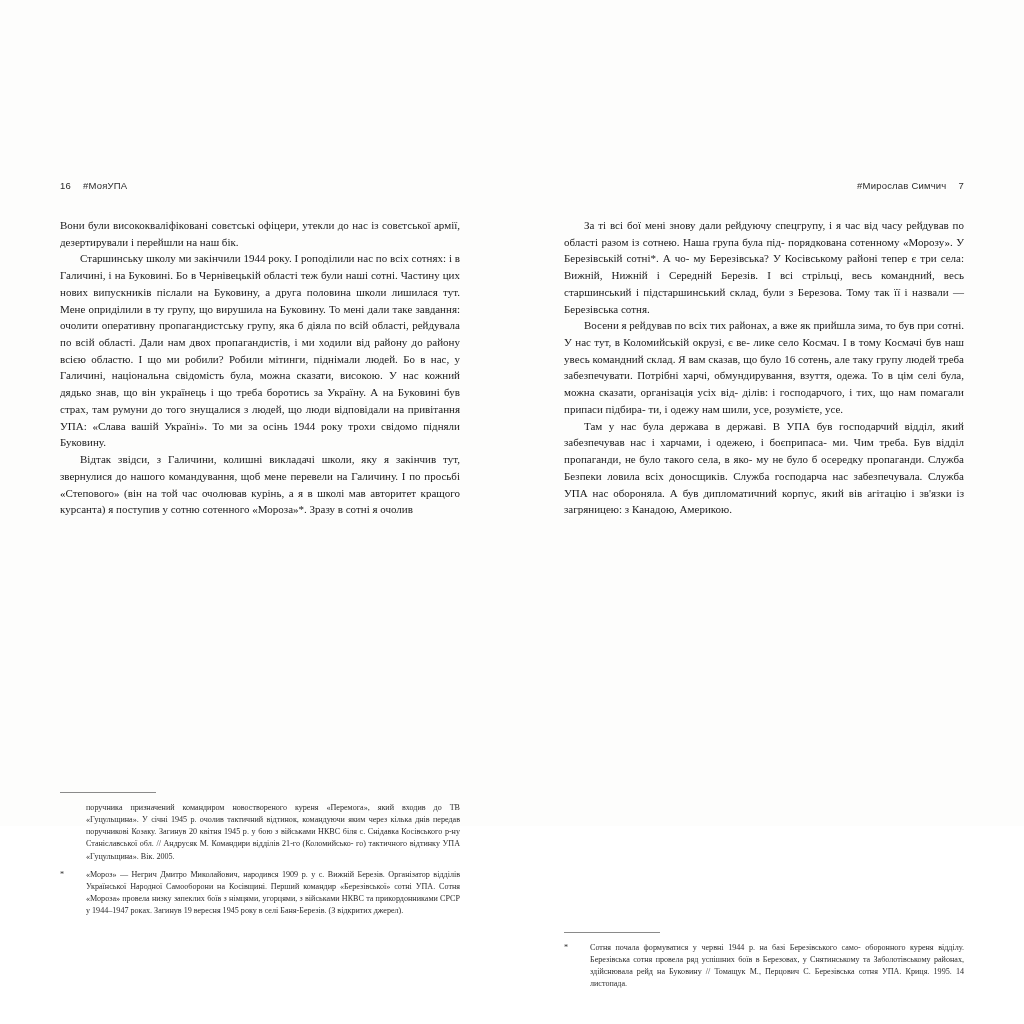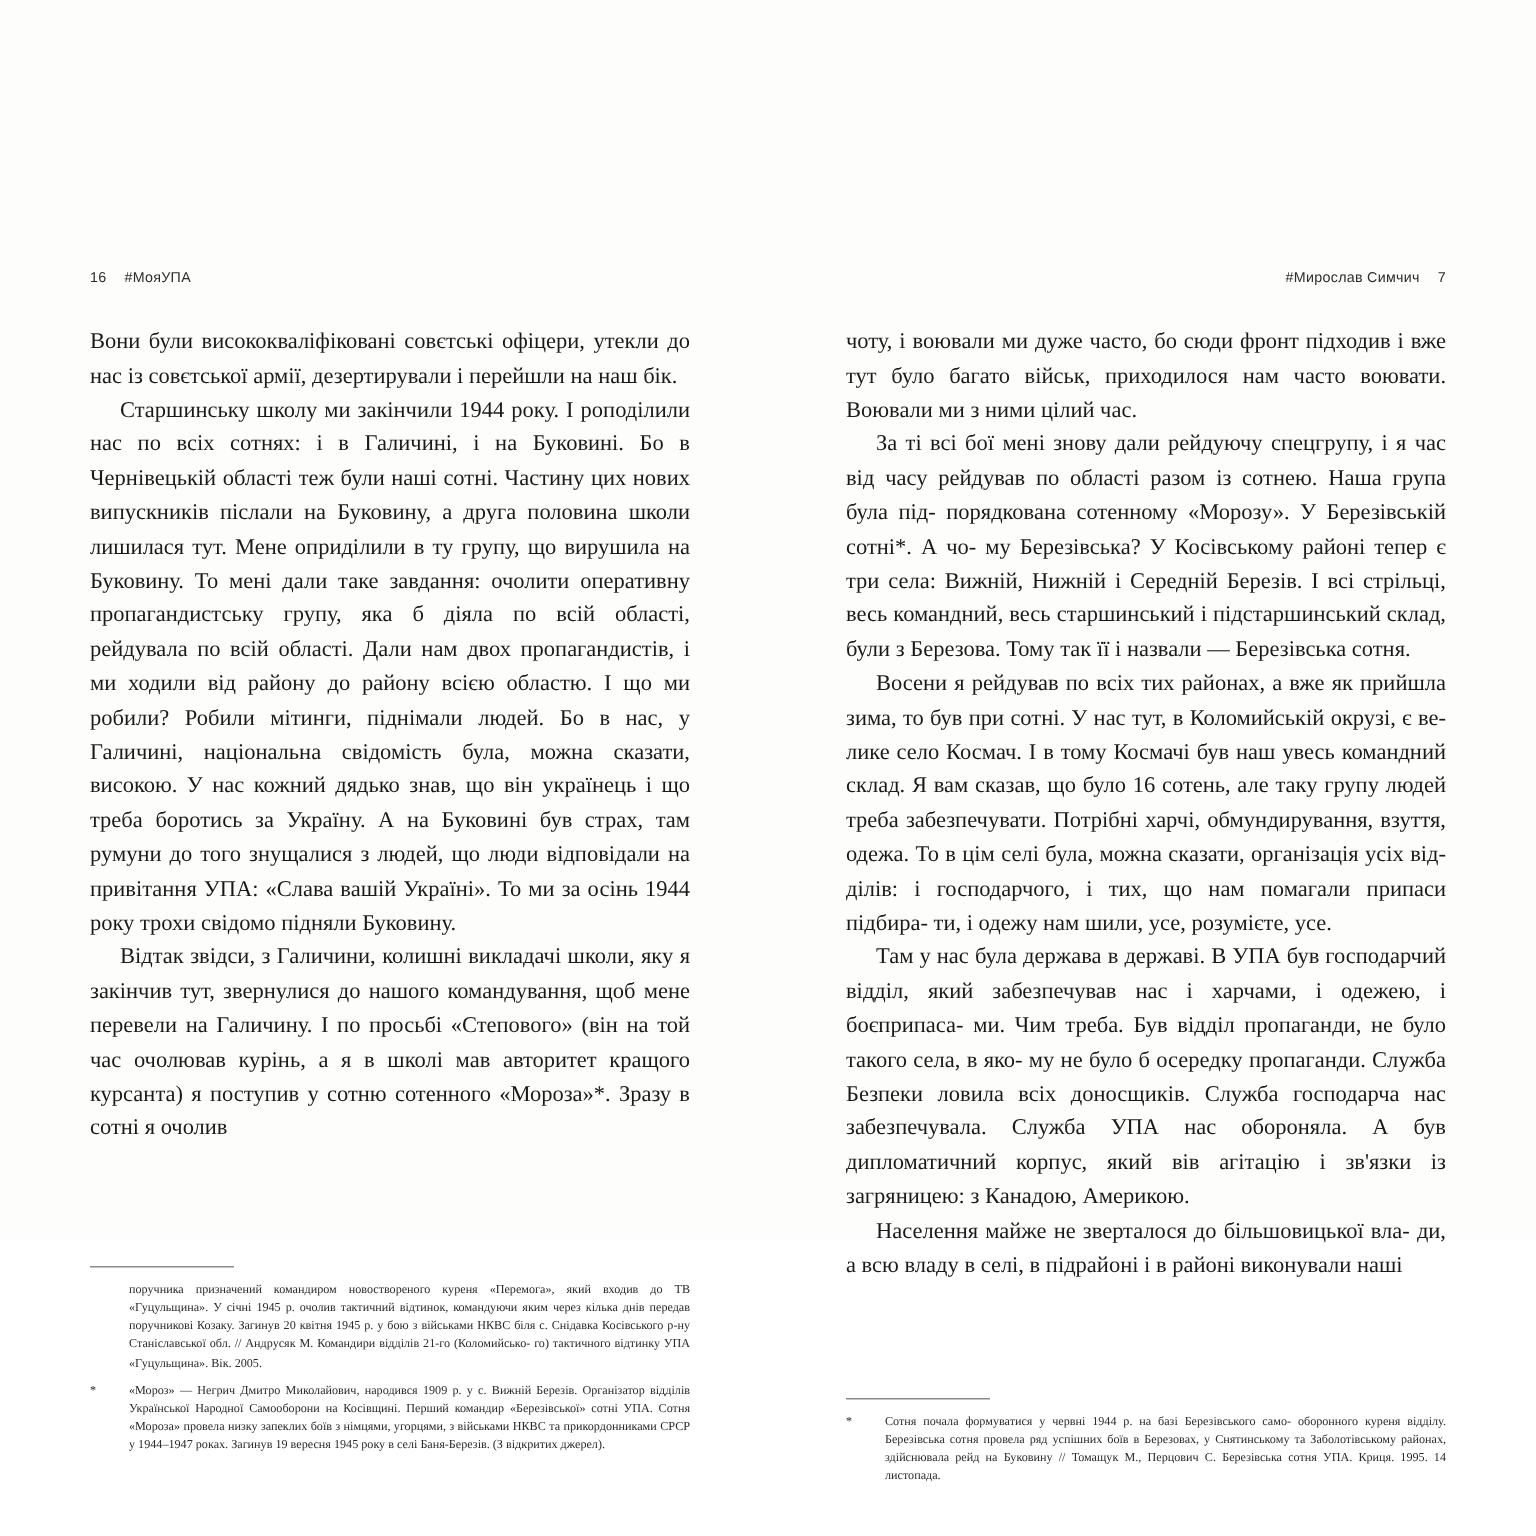--- a/index.html
+++ b/index.html
@@ -50,21 +50,21 @@
   .runhead-left .folio { margin-right: 12px; }
   .runhead-right .folio { margin-left: 12px; }
   .runhead-title {
     font-family: Liberation Sans, sans-serif;
     font-size: 9.5px;
     color: #2b2b2b;
   }
 
   .body-text p {
     margin: 0;
-    font-size: 15px;
+    font-size: 11px;
     line-height: 1.52;
     text-align: justify;
     text-indent: 20px;
     hyphens: auto;
     -webkit-hyphens: auto;
     color: #19191a;
   }
   .body-text p.noindent { text-indent: 0; }
 
   .footnotes {
@@ -91,21 +91,21 @@
     flex: 0 0 26px;
     font-size: 8.1px;
     line-height: 1.5;
     color: #2a2a2a;
   }
   .fn-text {
     flex: 1 1 auto;
     hyphens: auto;
     -webkit-hyphens: auto;
   }
-  .fn-left { top: 664px; }
+  .fn-left { top: 612px; }
   .fn-right { top: 752px; }
 </style>
 </head>
 <body>
 
 <div class="spread">
 
   <div class="page page-left">
     <div class="runhead runhead-left">
       <span class="folio">16</span>
@@ -131,25 +131,23 @@
     </div>
   </div>
 
   <div class="page page-right">
     <div class="runhead runhead-right">
       <span class="runhead-title">#Мирослав Симчич</span>
       <span class="folio">7</span>
     </div>
 
     <div class="body-text">
-      <p class="noindent">чоту, і воювали ми дуже часто, бо сюди фронт підходив і вже тут було багато військ, приходилося нам часто воювати. Воювали ми з ними цілий час.</p>
       <p>За ті всі бої мені знову дали рейдуючу спецгрупу, і я час від часу рейдував по області разом із сотнею. Наша група була під- порядкована сотенному «Морозу». У Березівській сотні*. А чо- му Березівська? У Косівському районі тепер є три села: Вижній, Нижній і Середній Березів. І всі стрільці, весь командний, весь старшинський і підстаршинський склад, були з Березова. Тому так її і назвали — Березівська сотня.</p>
       <p>Восени я рейдував по всіх тих районах, а вже як прийшла зима, то був при сотні. У нас тут, в Коломийській окрузі, є ве- лике село Космач. І в тому Космачі був наш увесь командний склад. Я вам сказав, що було 16 сотень, але таку групу людей треба забезпечувати. Потрібні харчі, обмундирування, взуття, одежа. То в цім селі була, можна сказати, організація усіх від- ділів: і господарчого, і тих, що нам помагали припаси підбира- ти, і одежу нам шили, усе, розумієте, усе.</p>
       <p>Там у нас була держава в державі. В УПА був господарчий відділ, який забезпечував нас і харчами, і одежею, і боєприпаса- ми. Чим треба. Був відділ пропаганди, не було такого села, в яко- му не було б осередку пропаганди. Служба Безпеки ловила всіх доносщиків. Служба господарча нас забезпечувала. Служба УПА нас обороняла. А був дипломатичний корпус, який вів агітацію і зв'язки із загряницею: з Канадою, Америкою.</p>
-      <p>Населення майже не зверталося до більшовицької вла- ди, а всю владу в селі, в підрайоні і в районі виконували наші</p>
     </div>
 
     <div class="footnotes fn-right">
       <div class="rule"></div>
       <div class="fn">
         <div class="fn-mark">*</div>
         <div class="fn-text">Сотня почала формуватися у червні 1944 р. на базі Березівського само- оборонного куреня відділу. Березівська сотня провела ряд успішних боїв в Березовах, у Снятинському та Заболотівському районах, здійснювала рейд на Буковину // Томащук М., Перцович С. Березівська сотня УПА. Криця. 1995. 14 листопада.</div>
       </div>
     </div>
   </div>

